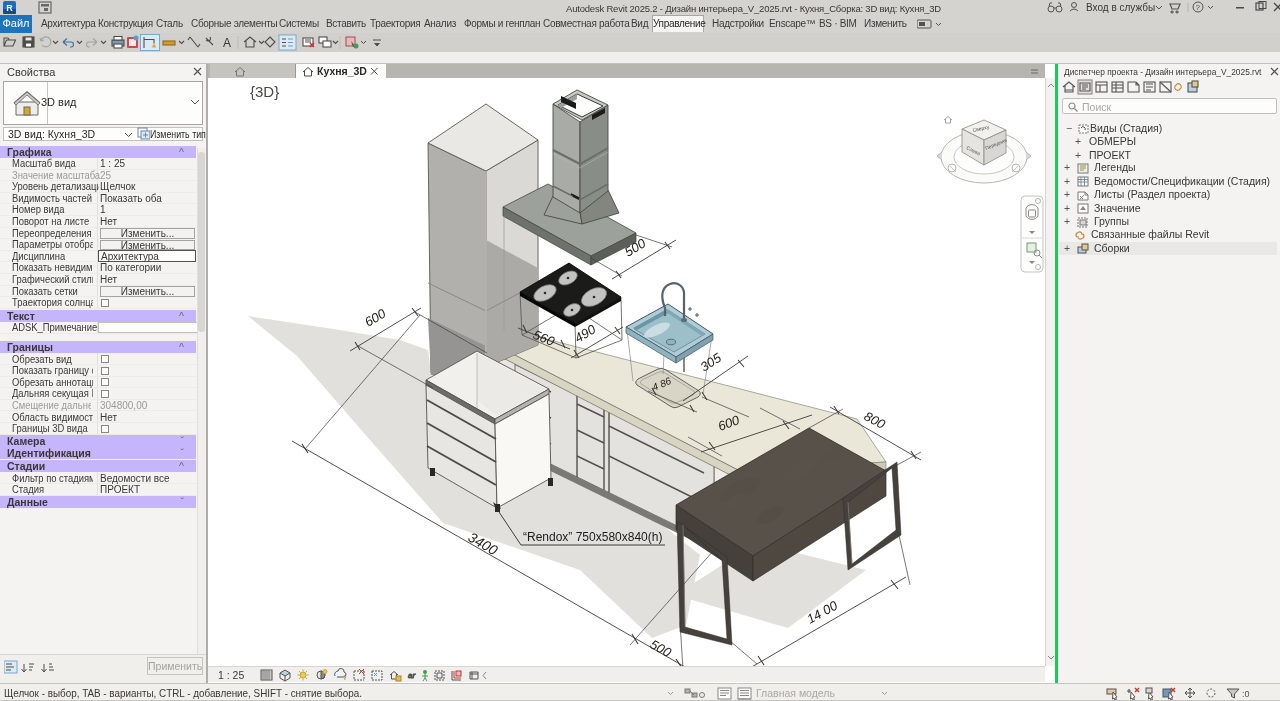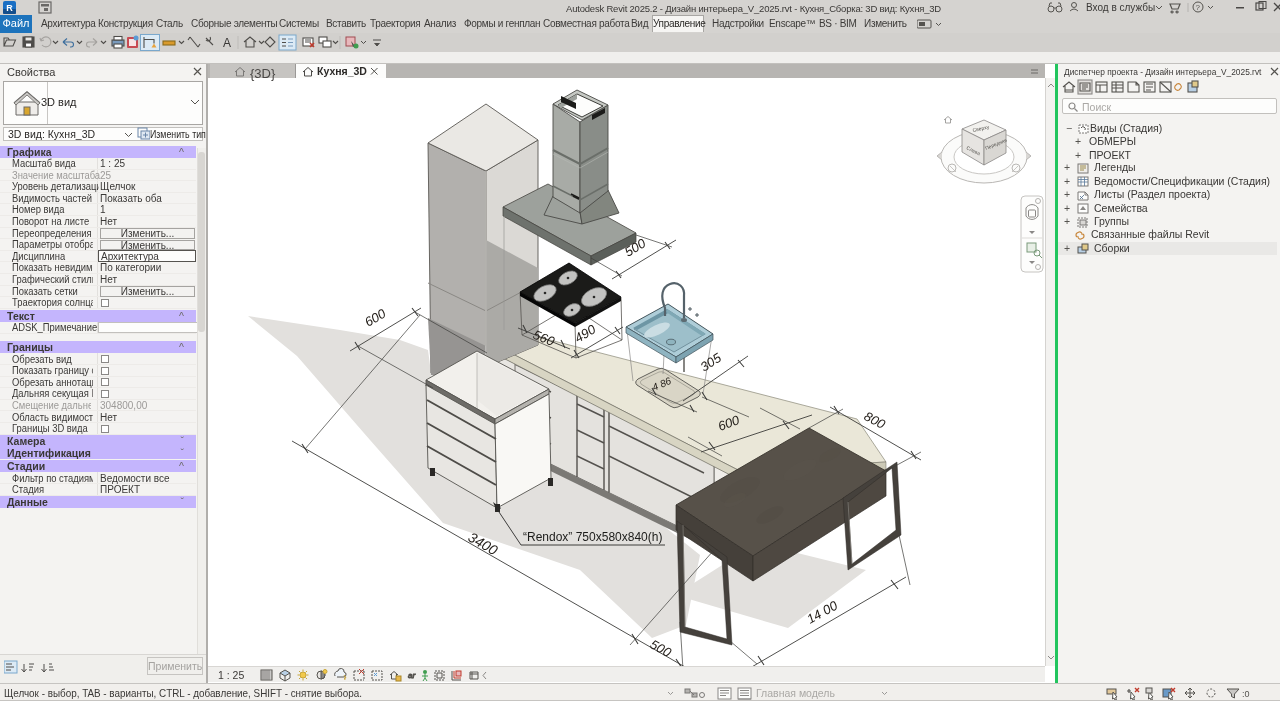--- a/index.html
+++ b/index.html
@@ -588,21 +588,21 @@
             <path d="M3 6 l3 3 M3 9 l4-4" stroke="#4a6a8a" stroke-width="0.8"></path>
           </svg>
           <span class="abs" style="left:36px">Листы (Раздел проекта)</span>
         </div>
       <div class="trow" style="top:137.5px">
           <span class="abs" style="left:6px;top:0;color:#55534f">+</span>
           <svg class="abs" style="left:19px;top:1.5px" width="12" height="11">
             <rect x="1" y="1" width="10" height="9" fill="#fdfdfc" stroke="#7a7876"></rect>
             <path d="M3 7 l3-4 3 4 z" fill="#8a8886"></path>
           </svg>
-          <span class="abs" style="left:36px">Семейства</span>
+          <span class="abs" style="left:36px">Значение</span>
         </div>
       <div class="trow" style="top:151px">
           <span class="abs" style="left:6px;top:0;color:#55534f">+</span>
           <svg class="abs" style="left:19px;top:1.5px" width="12" height="11">
             <rect x="1" y="1" width="9" height="9" fill="none" stroke="#7a7876" stroke-dasharray="2 1"></rect>
             <rect x="3" y="3" width="6" height="5" fill="#d9d7d4" stroke="#7a7876"></rect>
           </svg>
           <span class="abs" style="left:36px">Группы</span>
         </div>
       <div class="trow" style="top:164px">
@@ -659,21 +659,21 @@
       </g>
       <text x="137" y="11" font-size="9" fill="#55534f">:0</text>
     </svg>
   </div>
 
   <div class="abs viewtabbar">
     <div class="abs" style="left:2px;top:0;width:86px;height:14px;background:#c6c4c1;border-right:1px solid #9a9896"></div>
     <svg class="abs" style="left:26px;top:2px" width="12" height="11">
         <path d="M1 6 l5-4.5 5 4.5 M2.5 5 v5 h7 v-5" fill="none" stroke="#7a7876"></path>
       </svg>
-    <div class="abs" style="left:42px;top:2px;font-size:13px;color:#4a4846">{3D}</div>
+    <div class="abs" style="left:42px;top:19px;font-size:15px;color:#4a4846">{3D}</div>
     <div class="abs" style="left:88px;top:0;width:90px;height:14px;background:#fcfcfb"></div>
     <svg class="abs" style="left:94px;top:2px" width="12" height="11">
         <path d="M1 6 l5-4.5 5 4.5 M2.5 5 v5 h7 v-5" fill="none" stroke="#4a4846"></path>
       </svg>
     <div class="abs" style="left:109px;top:1px;font-size:10.5px;font-weight:bold;color:#2b2927">Кухня_3D</div>
     <svg class="abs" style="left:162px;top:3px" width="9" height="9">
         <path d="M1 1 l6.5 6.5 M7.5 1 l-6.5 6.5" stroke="#55534f"></path>
       </svg>
     <svg class="abs" style="left:822px;top:4px" width="10" height="8">
         <path d="M1 2 h7 M1 5 h7" stroke="#6a6866"></path>

